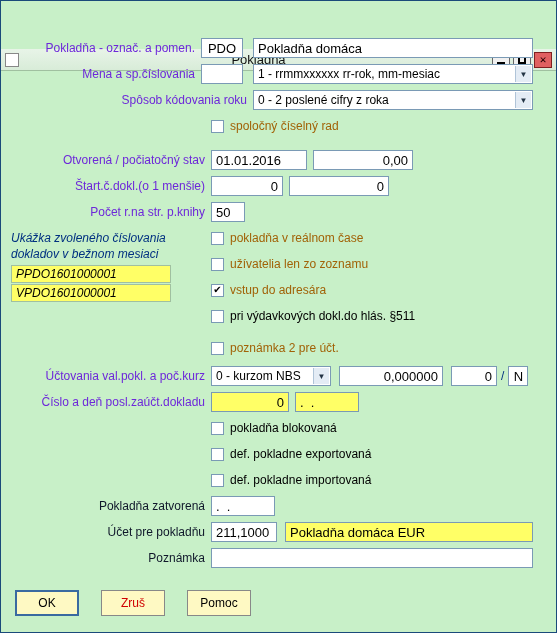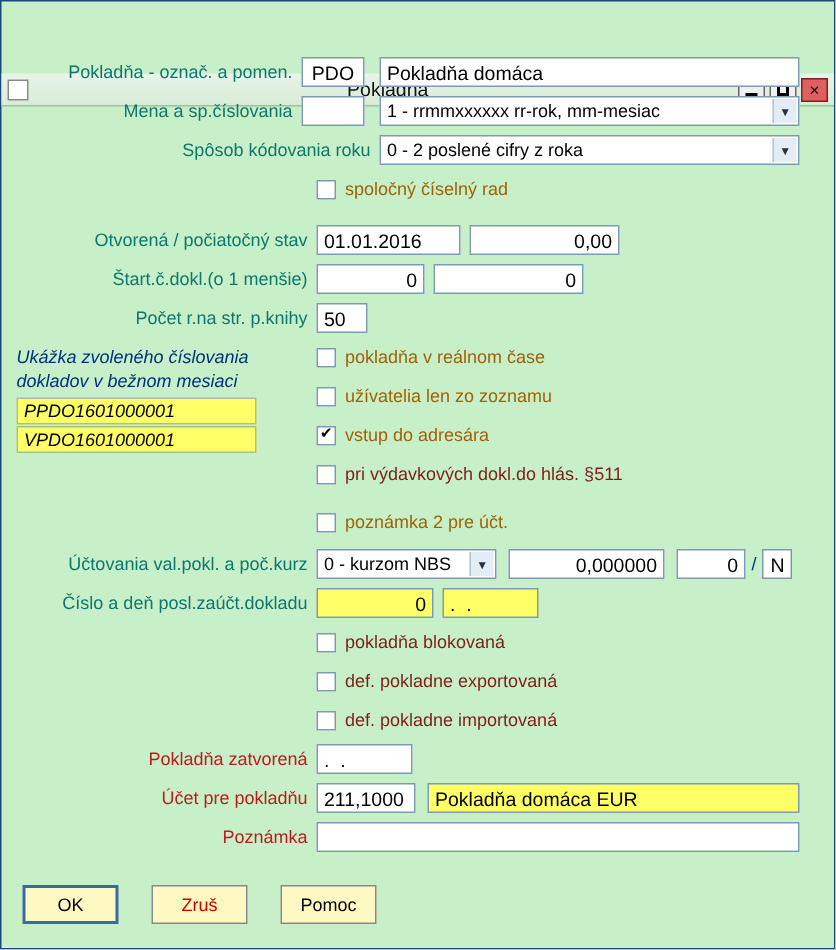--- a/index.html
+++ b/index.html
@@ -32,22 +32,22 @@
     font-family: monospace; font-size: 11px; line-height: 1;
     cursor: pointer;
   }
   .winbtn.close { background: #e06060; border-color:#802020; color:#200000; font-weight:bold;}
   .winbtn.min span { display:block; width:8px; height:2px; background:#000; margin-top:6px;}
   .winbtn.max span { display:block; width:8px; height:8px; border:2px solid #000;}
   .content {
     position: absolute; top: 30px; left: 10px; right: 10px; bottom: 10px;
   }
   .row { position: absolute; display: flex; align-items: center; height: 22px; }
-  .lbl { color: #0f766e; text-align: right; padding-right: 6px; }
-  .lbl-black { color: #b91c1c; }
+  .lbl { color: #6d28d9; text-align: right; padding-right: 6px; }
+  .lbl-black { color: #0f172a; }
   input[type=text] {
     height: 20px; border: 1px solid #7a9ab5; background: #fff;
     padding: 1px 4px; font-family: inherit; font-size: 13px;
   }
   .tr { text-align: right; }
   .tc { text-align: center; }
   .yellow { background: #ffff66 !important; }
   .select {
     height: 20px; border: 1px solid #7a9ab5; background: #fff;
     display: flex; align-items: center; position: relative;
@@ -59,21 +59,21 @@
     display: flex; align-items: center; justify-content: center;
     font-size: 8px; color: #234;
   }
   .chk { display: flex; align-items: center; gap: 6px; }
   .chkbox {
     width: 13px; height: 13px; border: 1px solid #7a9ab5; background: #fff;
     display: flex; align-items: center; justify-content: center;
     font-size: 10px; color: #000; line-height: 1;
   }
   .chk .clabel { color: #a16207; }
-  .chk .clabel.red { color: #7f1d1d; }
+  .chk .clabel.red { color: #000000; }
   .samplebox {
     position:absolute; border:1px solid #a0c0a0; background:#ffff66;
     height:18px; padding:1px 4px; font-style: italic; color:#000;
   }
   .sampleheader {
     position:absolute; font-style: italic; color:#003080;
   }
   .btnbar { position:absolute; bottom:6px; left:4px; display:flex; gap:22px; }
   button.formbtn {
     height:26px; min-width:64px;

